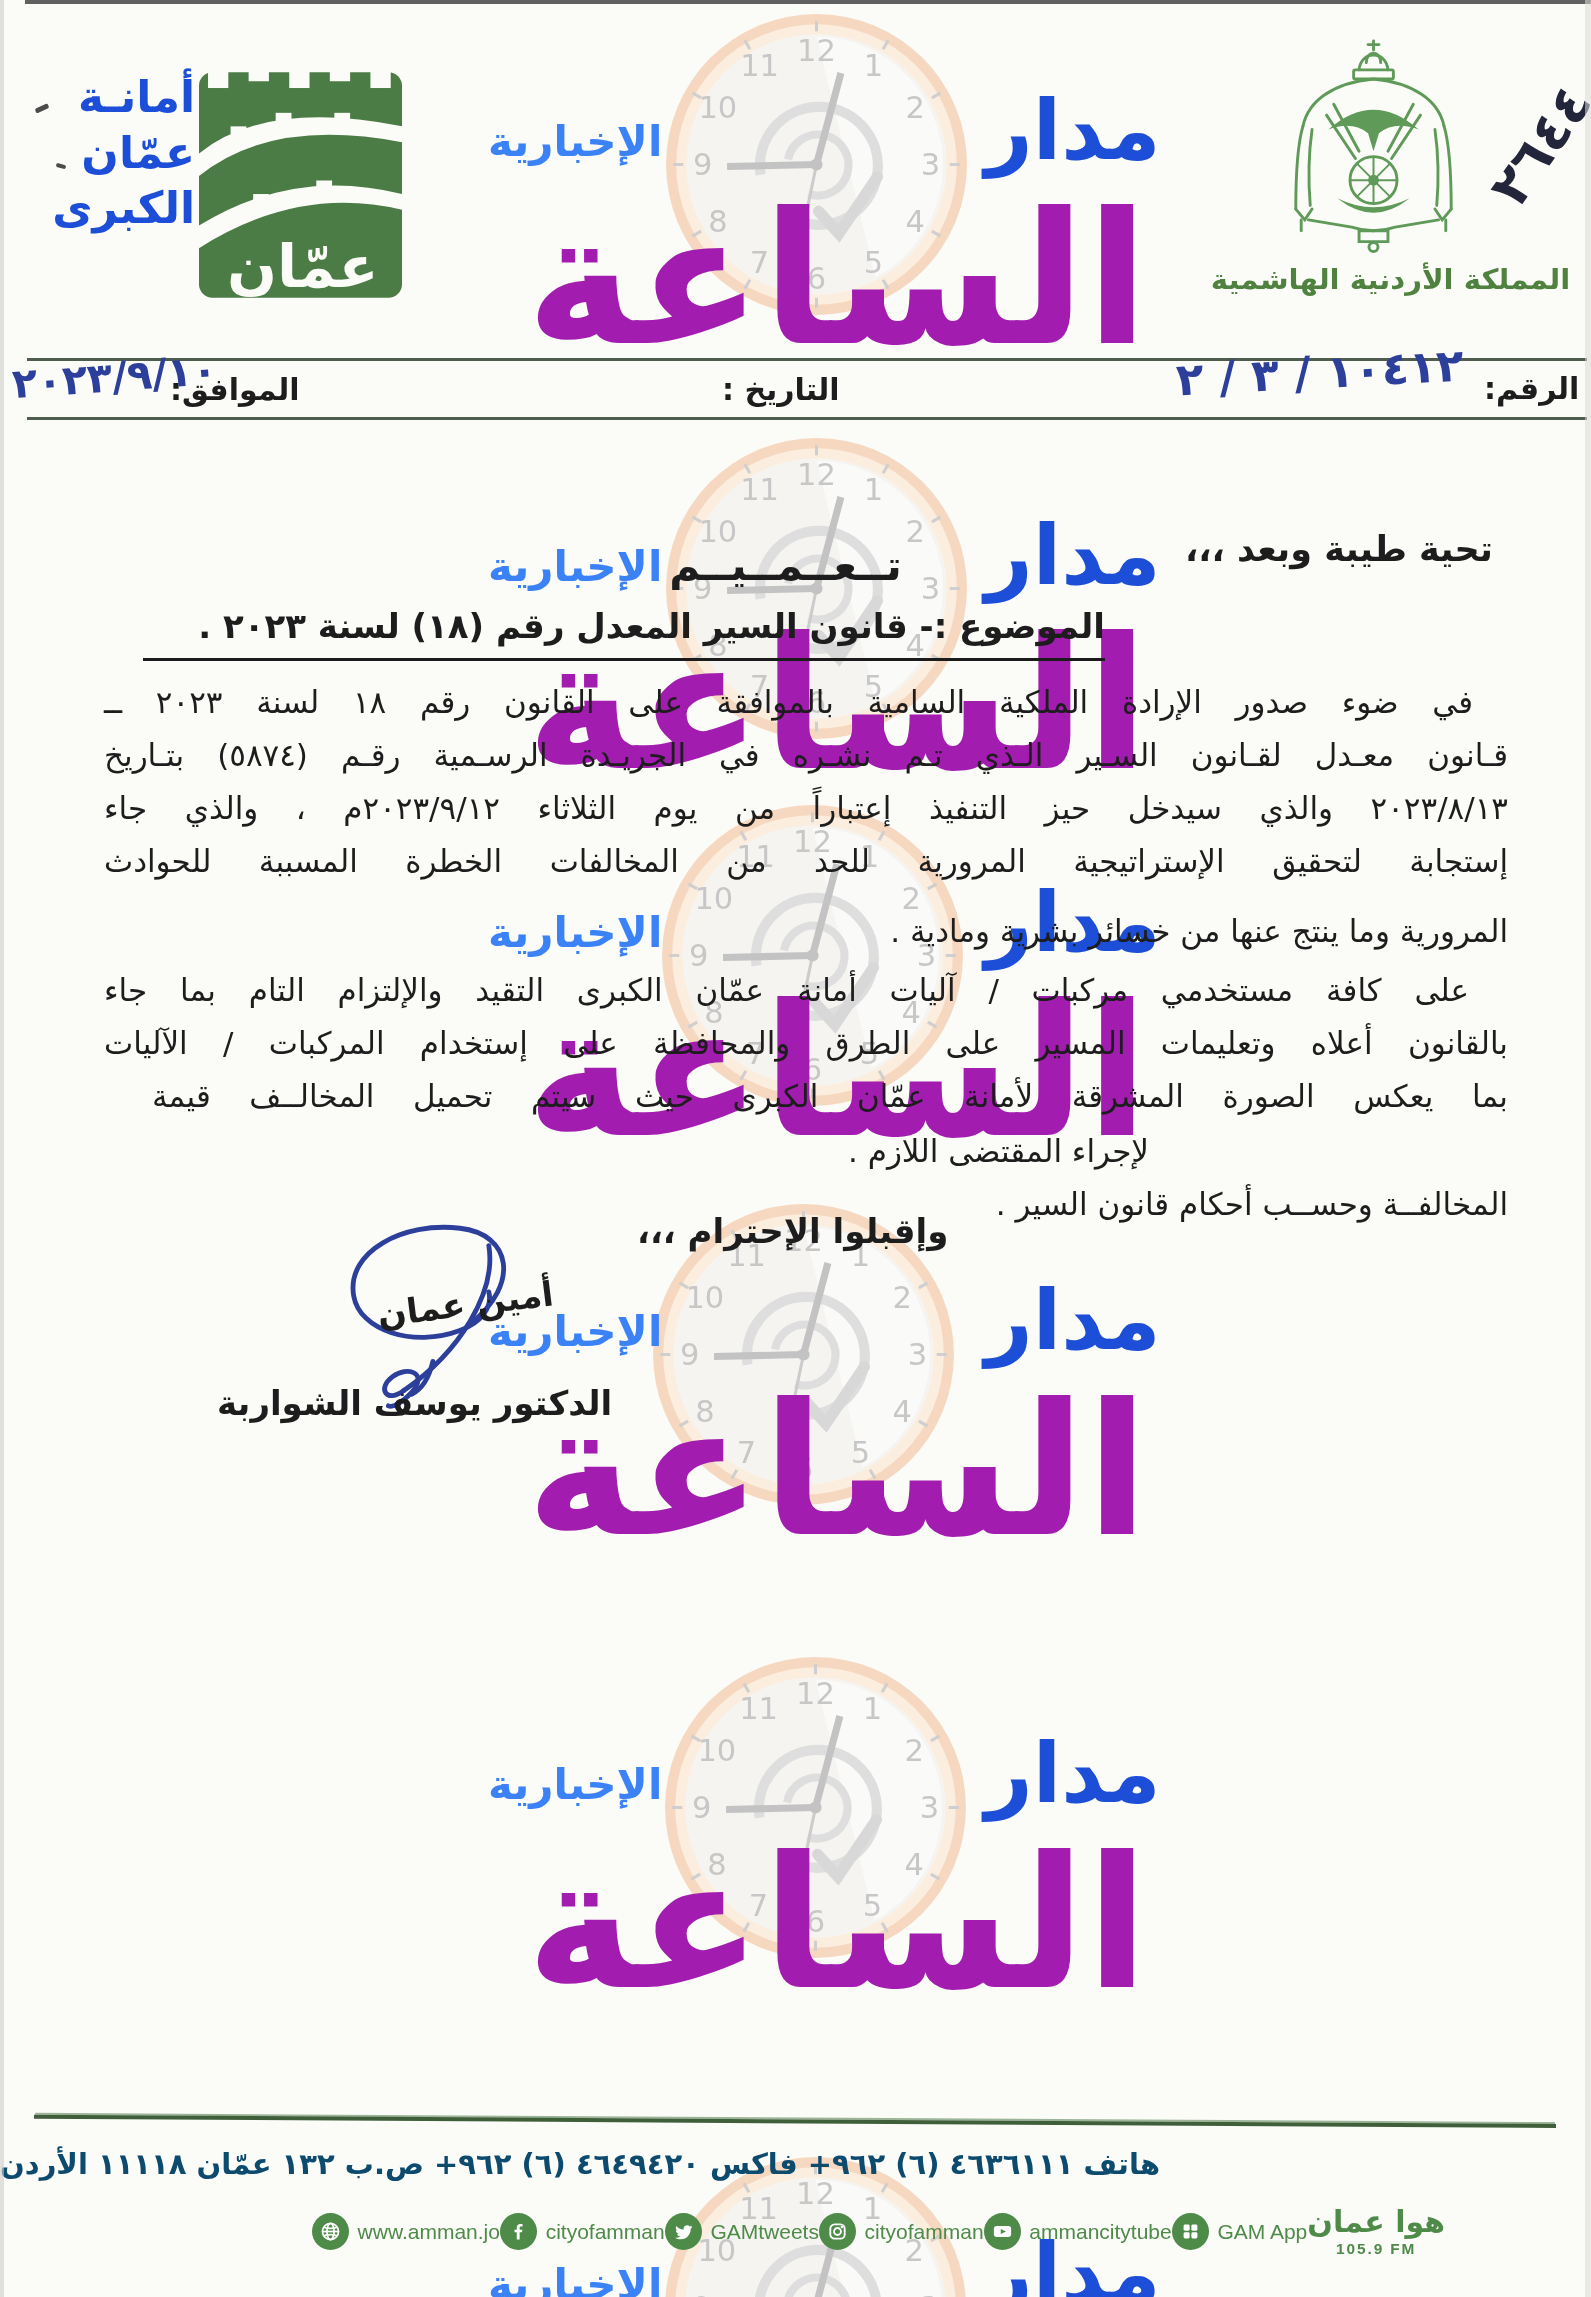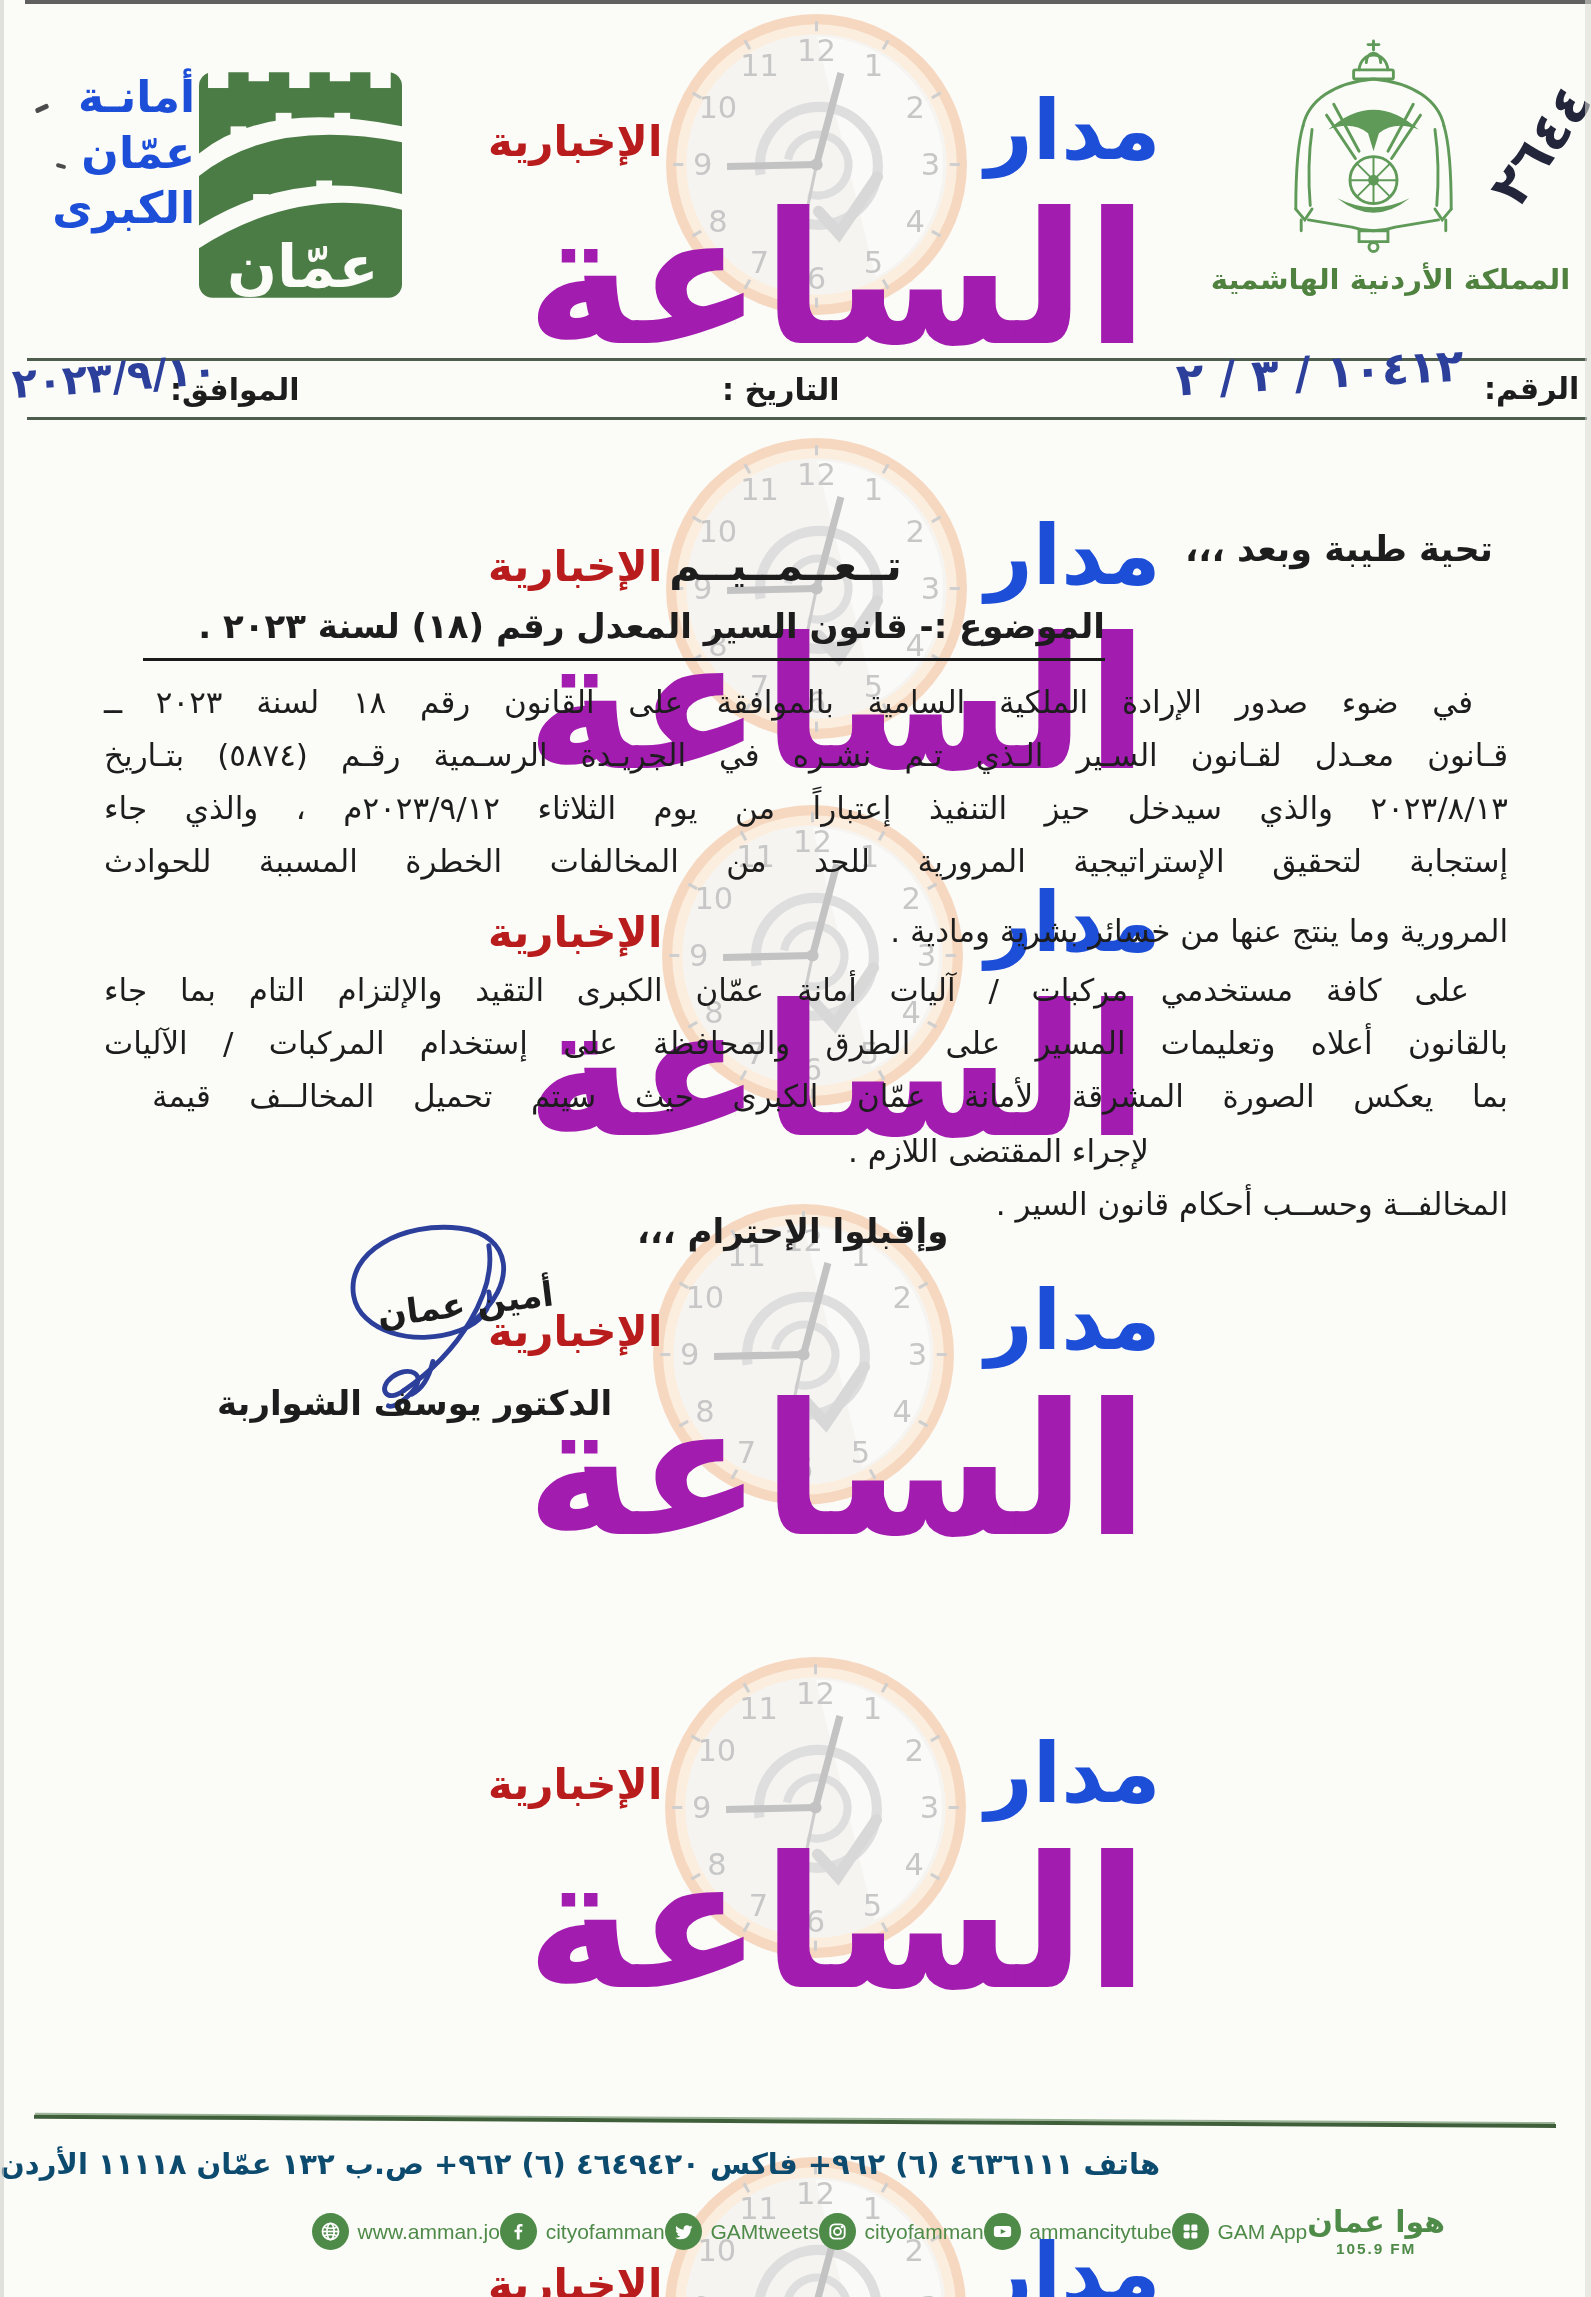--- a/index.html
+++ b/index.html
@@ -11,21 +11,21 @@
   .scan-right{position:absolute;top:0;right:0;bottom:0;width:5.8px;background:#dcdcd6;opacity:.55;z-index:5;}
   .speck{position:absolute;background:#4b4b4b;z-index:5;border-radius:1.9px;}
   
   .wm-layer{position:absolute;inset:0;z-index:1;}
   .ink{position:absolute;inset:0;z-index:2;}
   .wm{position:absolute;inset:0;pointer-events:none;}
   .wm-clock{position:absolute;}
   .wm-word{position:absolute;font-weight:bold;line-height:1;white-space:nowrap;}
   .wm-top{font-size:83px;color:#1d4ed8;}
   .wm-main{font-size:183px;color:#a21caf;}
-  .wm-sub{font-size:42px;color:#b91c1c;}
+  .wm-sub{font-size:42px;color:#3b82f6;}
   
   .gam-text{position:absolute;left:48px;top:75px;width:147px;text-align:right;color:#1d4ed8;font-weight:bold;line-height:1;}
   .gam-text div{font-size:44px;margin-bottom:11.6px;}
   .gam-mark{position:absolute;left:199px;top:54px;}
   .crest{position:absolute;left:1247px;top:35px;}
   .kingdom{position:absolute;left:1212px;top:263px;width:357px;text-align:center;color:#4f813f;
            font-weight:bold;font-size:28px;transform:scaleX(1.04);}
   .hand-ref{position:absolute;left:1475px;top:114px;font-size:54px;font-weight:bold;color:#23263a;
             transform:rotate(-55deg);letter-spacing:3.9px;}
   

